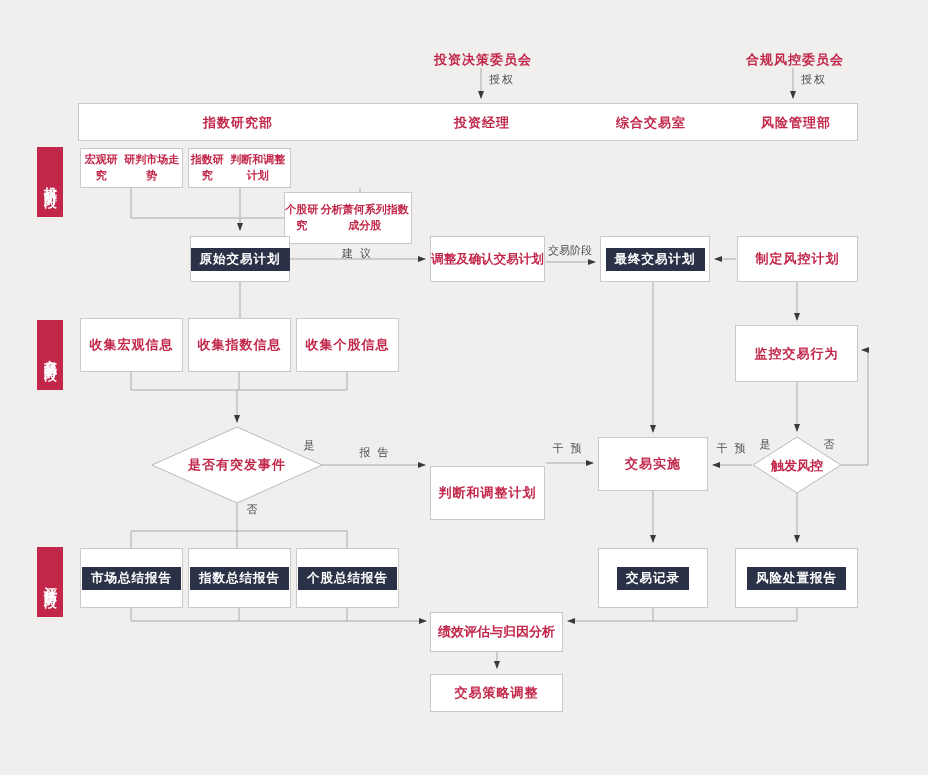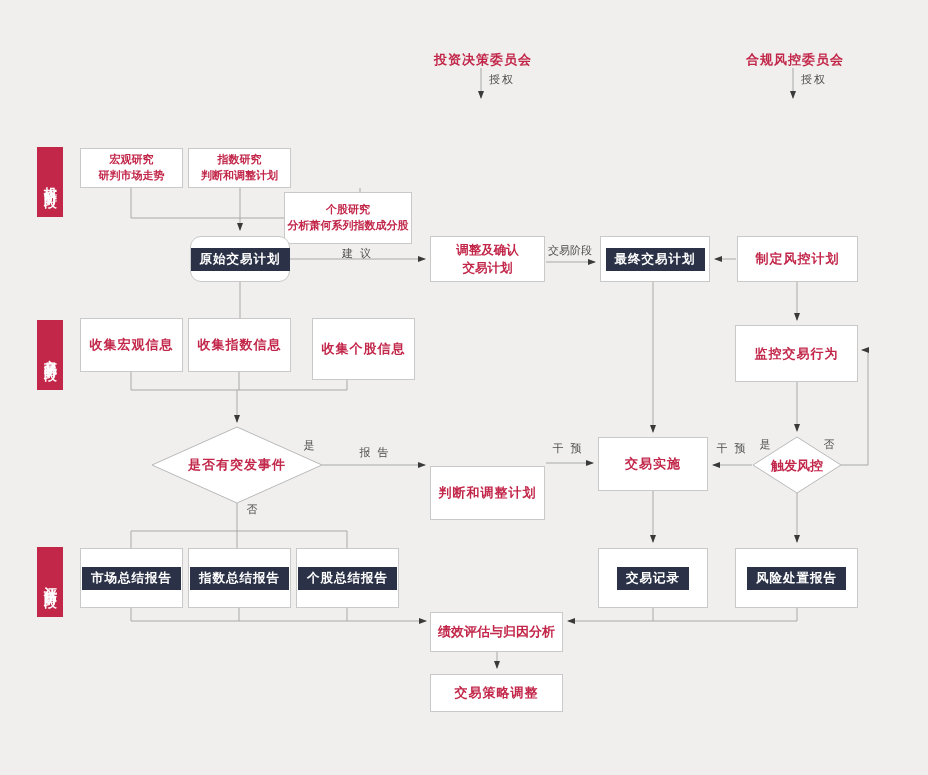--- a/index.html
+++ b/index.html
@@ -4,21 +4,21 @@
 <style>
   html,body{margin:0;padding:0;}
   body{background:#e8e6e6;font-family:"Liberation Sans","DejaVu Sans",sans-serif;}
   #canvas{position:relative;width:928px;height:775px;background:#f0efee;overflow:hidden;margin:0 auto;}
   #wires{position:absolute;left:0;top:0;z-index:1;}
   .abs{position:absolute;box-sizing:border-box;}
   .box{background:#fff;border:1px solid #c9c9c9;display:flex;align-items:center;justify-content:center;
        text-align:center;z-index:2;}
   .red{color:#c2274a;font-weight:bold;}
   .box-red{font-size:13px;letter-spacing:1px;}
-  .two-line{flex-direction:column;font-size:11px;line-height:1.45;letter-spacing:0;}
+  .two-line{flex-direction:row;font-size:11px;line-height:1.45;letter-spacing:0;}
   .badge{background:#2b3247;color:#fff;font-weight:bold;font-size:12.5px;padding:3px 9px;
          letter-spacing:1px;white-space:nowrap;}
   .hdr{background:#fff;border:1px solid #c9c9c9;z-index:2;}
   .dept{position:absolute;top:0;height:38px;line-height:38px;text-align:center;font-size:13px;
         color:#c2274a;font-weight:bold;letter-spacing:1px;}
   .title{font-size:13px;font-weight:bold;color:#c2274a;text-align:center;letter-spacing:1px;z-index:2;}
   .vlabel{background:#c2274a;color:#fff;font-weight:bold;font-size:13px;writing-mode:vertical-rl;
           text-orientation:upright;display:flex;align-items:center;justify-content:center;
           letter-spacing:3px;z-index:2;}
   .lbl{font-size:11px;color:#4d4d4d;text-align:center;z-index:3;letter-spacing:2px;white-space:nowrap;}
@@ -95,55 +95,61 @@
 
     <polygon points="152,465 237,427 322,465 237,503" fill="#ffffff" stroke="#b9b9b9"></polygon>
     <polygon points="753,465 797,437 841,465 797,493" fill="#ffffff" stroke="#b9b9b9"></polygon>
   </svg>
 
   <div class="abs title" style="left:403px;top:51px;width:160px;">投资决策委员会</div>
   <div class="abs lbl" style="left:489px;top:72px;width:40px;text-align:left;">授权</div>
   <div class="abs title" style="left:715px;top:51px;width:160px;">合规风控委员会</div>
   <div class="abs lbl" style="left:801px;top:72px;width:40px;text-align:left;">授权</div>
 
+  <div class="abs hdr" style="left:78px;top:103px;width:780px;height:38px;">
+    <div class="dept" style="left:79px;width:160px;">指数研究部</div>
+    <div class="dept" style="left:323px;width:160px;">投资经理</div>
+    <div class="dept" style="left:492px;width:160px;">综合交易室</div>
+    <div class="dept" style="left:637px;width:160px;">风险管理部</div>
+  </div>
 
   <div class="abs vlabel" style="left:37px;top:147px;width:26px;height:70px;">投研阶段</div>
   <div class="abs vlabel" style="left:37px;top:320px;width:26px;height:70px;">交易阶段</div>
   <div class="abs vlabel" style="left:37px;top:547px;width:26px;height:70px;">评估阶段</div>
 
   <div class="abs box red two-line" style="left:80px;top:148px;width:103px;height:40px;">
     <span>宏观研究</span>
     <span>研判市场走势</span>
   </div>
   <div class="abs box red two-line" style="left:188px;top:148px;width:103px;height:40px;">
     <span>指数研究</span>
     <span>判断和调整计划</span>
   </div>
   <div class="abs box red two-line" style="left:284px;top:148px;width:128px;height:52px;margin-top:44px;">
     <span>个股研究</span>
     <span>分析萧何系列指数成分股</span>
   </div>
 
-  <div class="abs box" style="left:190px;top:236px;width:100px;height:46px;border-radius:11px;">
+  <div class="abs box" style="left:190px;top:236px;width:100px;height:46px;">
     <span class="badge">原始交易计划</span>
   </div>
   <div class="abs lbl" style="left:300px;top:246px;width:115px;">建 议</div>
   <div class="abs box red two-line" style="left:430px;top:236px;width:115px;height:46px;font-size:12.5px;">
     <span>调整及确认</span>
     <span>交易计划</span>
   </div>
   <div class="abs lbl" style="left:538px;top:243px;width:64px;letter-spacing:0;">交易阶段</div>
   <div class="abs box" style="left:600px;top:236px;width:110px;height:46px;">
     <span class="badge">最终交易计划</span>
   </div>
   <div class="abs box red box-red" style="left:737px;top:236px;width:121px;height:46px;">制定风控计划</div>
 
   <div class="abs box red box-red" style="left:80px;top:318px;width:103px;height:54px;">收集宏观信息</div>
   <div class="abs box red box-red" style="left:188px;top:318px;width:103px;height:54px;">收集指数信息</div>
-  <div class="abs box red box-red" style="left:296px;top:318px;width:103px;height:62px;margin-left:16px;">收集个股信息</div>
+  <div class="abs box red box-red" style="left:296px;top:318px;width:103px;height:54px;">收集个股信息</div>
   <div class="abs box red box-red" style="left:735px;top:325px;width:123px;height:57px;">监控交易行为</div>
 
   <div class="dlabel" style="left:160px;top:456px;width:154px;font-size:13px;letter-spacing:1px;">是否有突发事件</div>
   <div class="abs lbl" style="left:300px;top:438px;width:20px;">是</div>
   <div class="abs lbl" style="left:243px;top:502px;width:20px;">否</div>
   <div class="abs lbl" style="left:340px;top:445px;width:70px;">报 告</div>
   <div class="abs box red box-red" style="left:430px;top:437px;width:115px;height:54px;margin-top:29px;">判断和调整计划</div>
   <div class="abs lbl" style="left:533px;top:441px;width:70px;">干 预</div>
   <div class="abs box red box-red" style="left:598px;top:437px;width:110px;height:54px;">交易实施</div>
   <div class="abs lbl" style="left:697px;top:441px;width:70px;">干 预</div>

